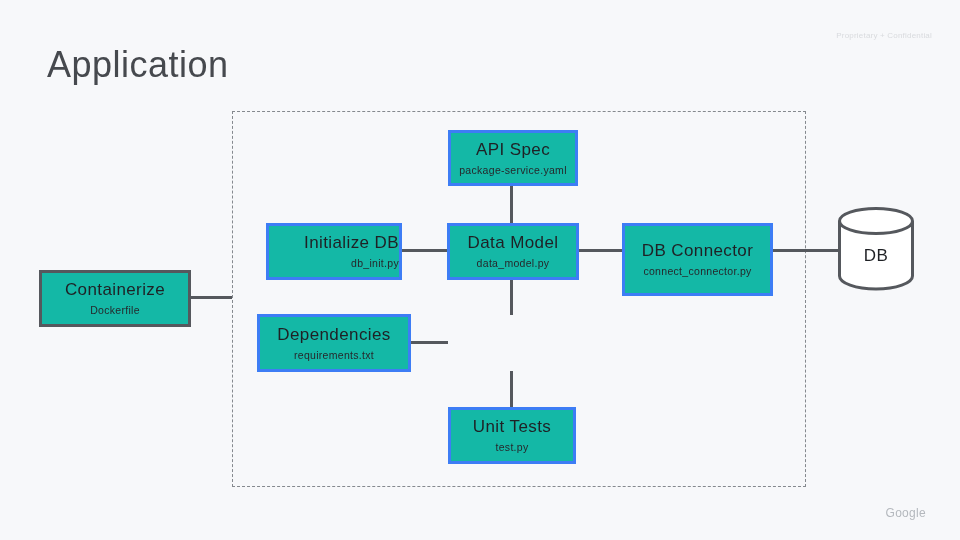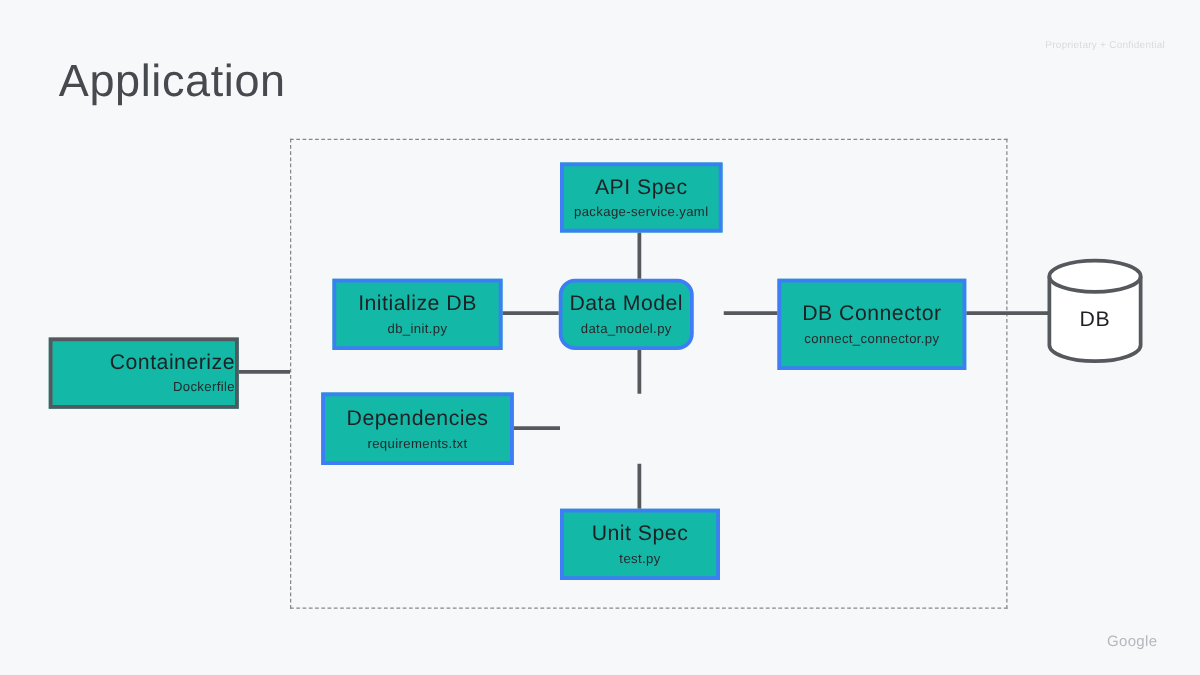--- a/index.html
+++ b/index.html
@@ -41,21 +41,21 @@
   .node{
     position:absolute;
     box-sizing:border-box;
     background:#14b8a6;
     border:3px solid var(--accent-blue);
     display:flex;flex-direction:column;
     align-items:center;justify-content:center;
     gap:7px;
     z-index:2;
   }
-  .node.gray{border-color:var(--outline-gray);align-items:flex-end;}
+  .node.gray{border-color:var(--outline-gray);}
   .node-title{
     font-size:17px;color:#1f2125;letter-spacing:0.4px;line-height:1;
     white-space:nowrap;
   }
   .node-file{
     font-size:10.5px;color:#26282c;letter-spacing:0.3px;line-height:1;
     white-space:nowrap;
   }
 
   .connector{
@@ -89,26 +89,26 @@
   <div class="connector" style="left:510px;top:279px;width:3px;height:36px;"></div>
   <div class="connector" style="left:411px;top:341px;width:37px;height:3px;"></div>
   <div class="connector" style="left:510px;top:371px;width:3px;height:36px;"></div>
   <div class="connector" style="left:191px;top:296px;width:41px;height:3px;"></div>
 
   <div class="node" style="left:448px;top:130px;width:130px;height:56px;">
     <div class="node-title">API Spec</div>
     <div class="node-file">package-service.yaml</div>
   </div>
 
-  <div class="node" style="left:266px;top:223px;width:136px;height:57px;">
+  <div class="node" style="left:266px;top:223px;width:136px;height:57px;align-items:flex-end;">
     <div class="node-title">Initialize DB</div>
     <div class="node-file">db_init.py</div>
   </div>
 
-  <div class="node" style="left:447px;top:223px;width:108px;height:57px;border-radius:13px;">
+  <div class="node" style="left:447px;top:223px;width:132px;height:57px;">
     <div class="node-title">Data Model</div>
     <div class="node-file">data_model.py</div>
   </div>
 
   <div class="node" style="left:622px;top:223px;width:151px;height:73px;">
     <div class="node-title">DB Connector</div>
     <div class="node-file">connect_connector.py</div>
   </div>
 
   <div class="node gray" style="left:39px;top:270px;width:152px;height:57px;">
@@ -116,21 +116,21 @@
     <div class="node-file">Dockerfile</div>
   </div>
 
   <div class="node" style="left:257px;top:314px;width:154px;height:58px;">
     <div class="node-title">Dependencies</div>
     <div class="node-file">requirements.txt</div>
   </div>
 
 
   <div class="node" style="left:448px;top:407px;width:128px;height:57px;">
-    <div class="node-title">Unit Spec</div>
+    <div class="node-title">Unit Tests</div>
     <div class="node-file">test.py</div>
   </div>
 
   <svg class="cylinder" viewBox="0 0 80 86">
     <path d="M 3.5 15 L 3.5 70 A 36.5 13 0 0 0 76.5 70 L 76.5 15" fill="#ffffff" stroke="#55585d" stroke-width="3"></path>
     <ellipse cx="40" cy="15" rx="36.5" ry="12.5" fill="#ffffff" stroke="#55585d" stroke-width="3"></ellipse>
   </svg>
   <div class="cylinder-label">DB</div>
 
 </div>

